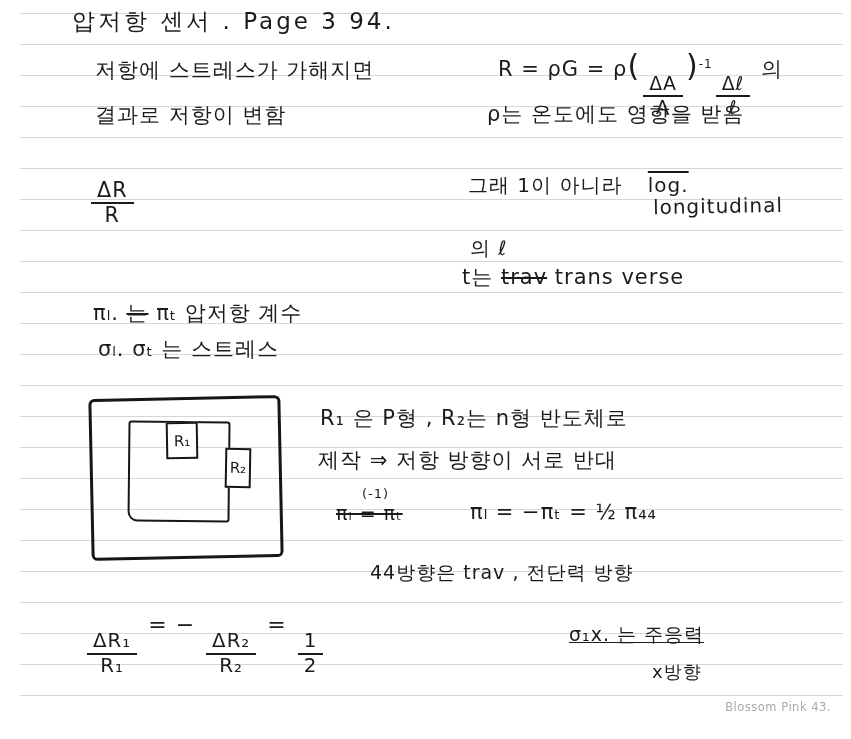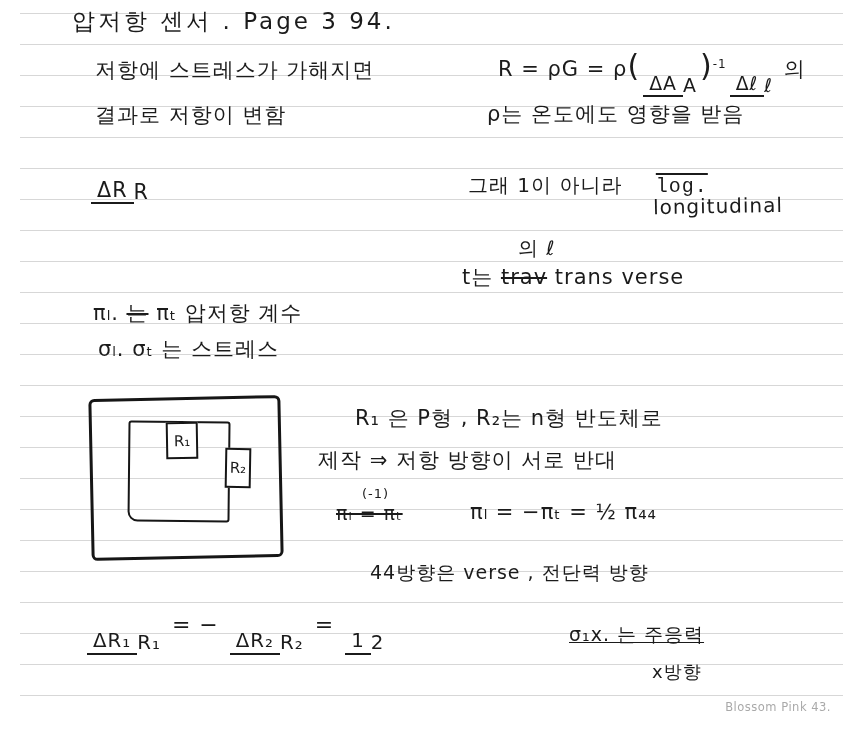--- a/index.html
+++ b/index.html
@@ -12,21 +12,21 @@
   .rules{
     position:absolute;left:20px;right:8px;top:0;height:710px;
     background-image:linear-gradient(to bottom,#d7d7d7 0,#d7d7d7 1px,transparent 1px);
     background-size:100% 31px;
     background-position:0 13px;
     pointer-events:none;
   }
   .hw{position:absolute;white-space:nowrap;letter-spacing:1px;}
   .strike{text-decoration:line-through;text-decoration-thickness:2px;}
   .overline{text-decoration:overline;text-decoration-thickness:2px;}
-  .frac{display:inline-flex;flex-direction:row;align-items:center;
+  .frac{display:inline-flex;flex-direction:column;align-items:center;
         vertical-align:-0.75em;line-height:1.05;font-size:0.9em;margin:0 3px;}
   .frac .num{border-bottom:2px solid currentColor;padding:0 6px 1px;}
   .frac .den{padding-top:1px;}
   .supnote{position:absolute;font-size:13px;}
   
   .diagram{position:absolute;left:88px;top:393px;width:197px;height:170px;}
   .box{position:absolute;border:3px solid #161616;background:transparent;}
   .outer{left:2px;top:4px;width:186px;height:156px;transform:rotate(-1.2deg);
          border-radius:6px;border-width:3px;}
   .inner{left:40px;top:28px;width:98px;height:97px;border-width:2.5px;
@@ -63,54 +63,54 @@
 
 <div class="hw" style="left:88px;top:160px;font-size:23px;">
   <span class="frac">
       <span class="num">ΔR</span>
       <span class="den">R</span>
     </span>
 </div>
 
 <div class="hw" style="left:468px;top:172px;font-size:20px;">
   <span>그래 1이 아니라</span>
-  <span class="overline" style="margin-left:26px;font-family:Liberation Mono, monospace;">log.</span>
+  <span class="overline" style="margin-left:18px;">log.</span>
 </div>
 <div class="hw" style="left:653px;top:194px;font-size:20px;transform:rotate(-1deg);">longitudinal</div>
-<div class="hw" style="left:470px;top:235px;font-size:20px;margin-left:48px;">의 ℓ</div>
+<div class="hw" style="left:470px;top:235px;font-size:20px;">의 ℓ</div>
 <div class="hw" style="left:462px;top:263px;font-size:21px;">
   <span>t는 </span><span class="strike">trav</span><span> trans verse</span>
 </div>
 
 <div class="hw" style="left:93px;top:299px;font-size:21px;">
   <span>πₗ. </span><span class="strike">는</span><span> πₜ   압저항  계수</span>
 </div>
 <div class="hw" style="left:98px;top:335px;font-size:21px;">σₗ. σₜ 는   스트레스</div>
 
 <div class="diagram">
   <div class="box outer"></div>
   <div class="box inner"></div>
   <div class="box rbox r1">
     <span>R₁</span>
   </div>
   <div class="box rbox r2">
     <span>R₂</span>
   </div>
 </div>
 
-<div class="hw" style="left:320px;top:404px;font-size:21px;margin-left:35px;">R₁ 은  P형 ,  R₂는  n형  반도체로</div>
+<div class="hw" style="left:320px;top:404px;font-size:21px;">R₁ 은  P형 ,  R₂는  n형  반도체로</div>
 <div class="hw" style="left:318px;top:446px;font-size:21px;">제작  ⇒  저항 방향이 서로 반대</div>
 
 <div class="hw" style="left:336px;top:502px;font-size:19px;">
   <span class="supnote" style="left:26px;top:-16px;">(-1)</span>
   <span class="strike">πₗ = πₜ</span>
 </div>
 <div class="hw" style="left:470px;top:500px;font-size:21px;">πₗ =   −πₜ   =  ½ π₄₄</div>
 
-<div class="hw" style="left:370px;top:560px;font-size:19px;">44방향은    verse   ,   전단력  방향</div>
+<div class="hw" style="left:370px;top:560px;font-size:19px;">44방향은    trav   ,   전단력  방향</div>
 
 <div class="hw" style="left:84px;top:612px;font-size:22px;">
   <span class="frac">
       <span class="num">ΔR₁</span>
       <span class="den">R₁</span>
     </span>
   <span>=  −</span>
   <span class="frac">
       <span class="num">ΔR₂</span>
       <span class="den">R₂</span>

